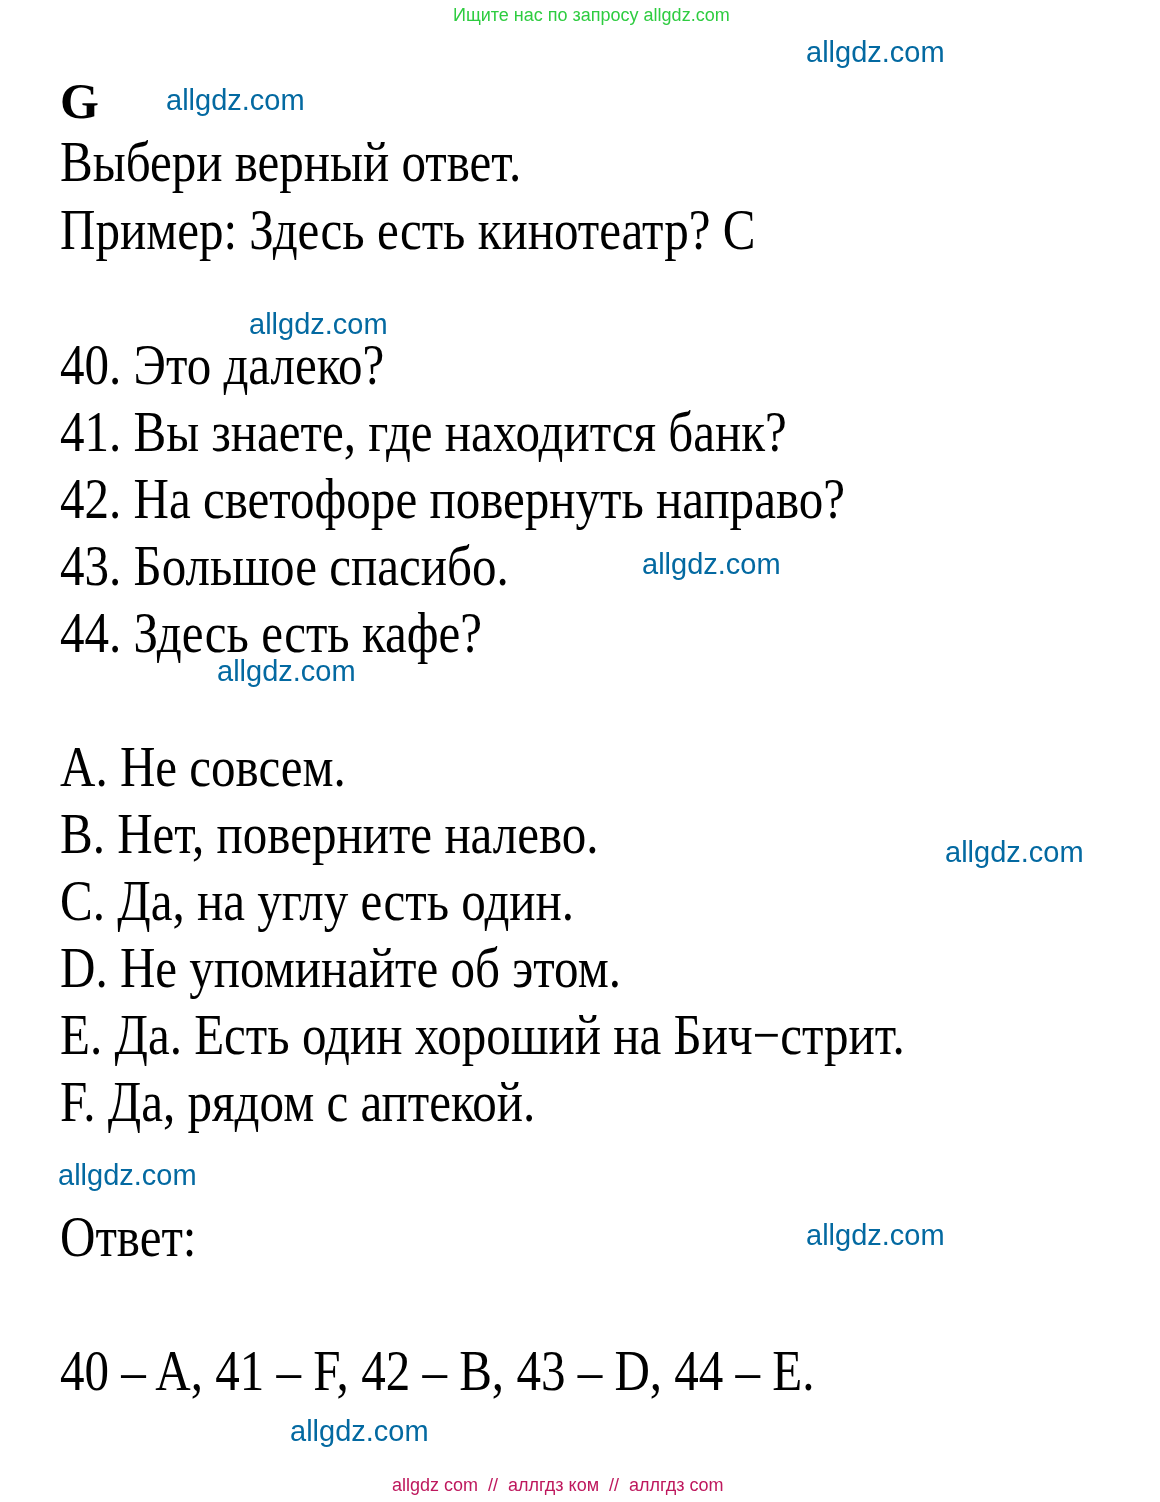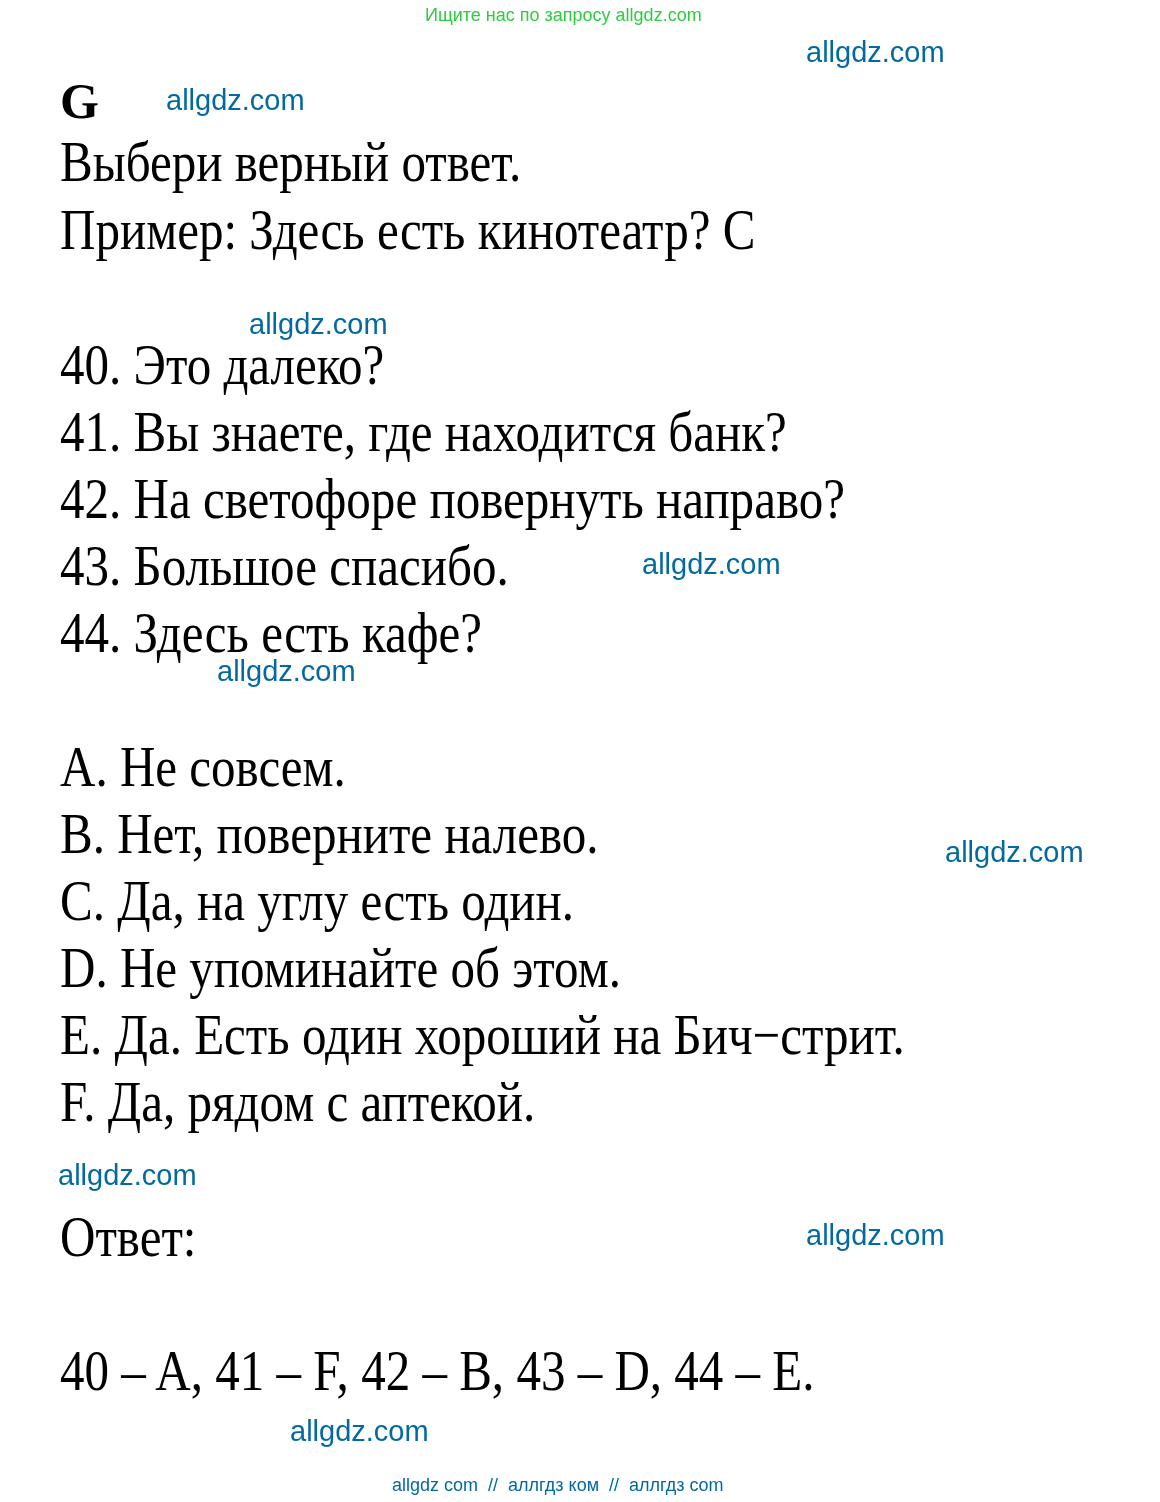--- a/index.html
+++ b/index.html
@@ -1,22 +1,22 @@
 <!DOCTYPE html>
 <html><head>
 <meta charset="utf-8">
 <style>
   html, body { margin: 0; padding: 0; background: #ffffff; }
   body { width: 1160px; height: 1502px; position: relative; overflow: hidden; }
   .abs { position: absolute; white-space: nowrap; }
   .serif { font-family: "Liberation Serif", "DejaVu Serif", serif; color: #000; font-size: 57px; line-height: 1; transform-origin: 0 0; transform: scaleX(0.86); }
   .sans { font-family: "Liberation Sans", "DejaVu Sans", sans-serif; color: #0369a1; }
   .wm { font-size: 29px; line-height: 1; }
-  .top-banner { font-size: 18px; color: #2ecc40; line-height: 1; }
-  .bottom-banner { font-size: 18px; color: #0369a1; line-height: 1; }
+  .top-banner { font-size: 18px; color: #2ecc40; line-height: 1; margin-left: 28px; }
+  .bottom-banner { font-size: 18px; color: #be185d; line-height: 1; }
   .heading { font-family: "Liberation Serif", "DejaVu Serif", serif; font-weight: bold; font-size: 50px; color: #000; line-height: 1; }
 </style>
 </head>
 <body>
 
 <div class="abs sans top-banner" style="left:425px; top:6px;">Ищите нас по запросу allgdz.com</div>
 
 <div class="abs sans wm" style="left:806px; top:38px;">allgdz.com</div>
 
 <div class="abs heading" style="left:60px; top:76px;">G</div>

